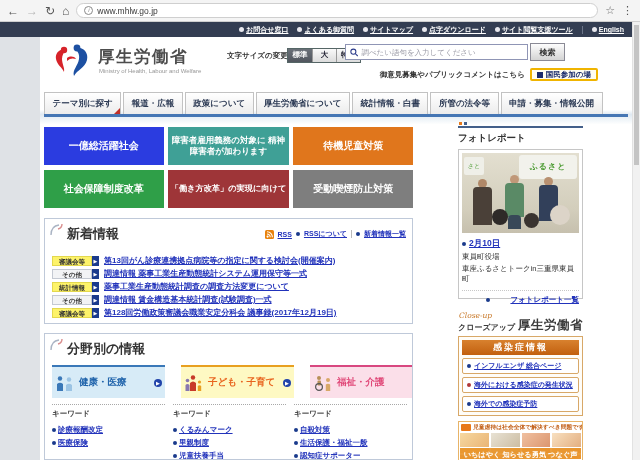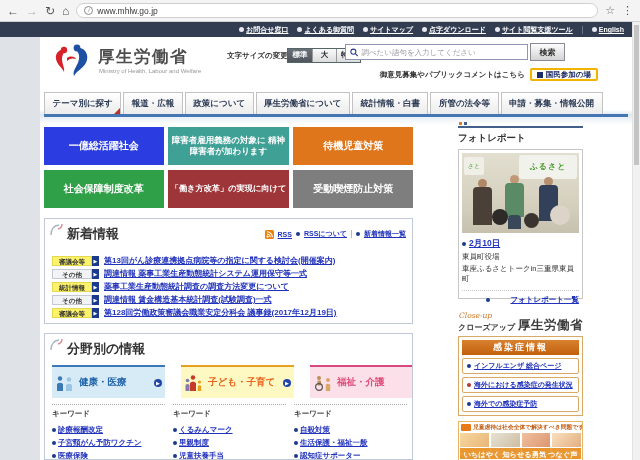--- a/index.html
+++ b/index.html
@@ -327,24 +327,20 @@
     </div>
     <div class="kwcols">
       <div class="kwcol">
         <div class="kwlabel">キーワード</div>
         <div class="kwrow">
             <span class="sbul"></span>
             <a>診療報酬改定</a>
           </div>
         <div class="kwrow">
             <span class="sbul"></span>
-            <a>子宮頸がん予防ワクチン</a>
-          </div>
-        <div class="kwrow">
-            <span class="sbul"></span>
             <a>医療保険</a>
           </div>
       </div>
       <div class="kwcol">
         <div class="kwlabel">キーワード</div>
         <div class="kwrow">
             <span class="sbul"></span>
             <a>くるみんマーク</a>
           </div>
         <div class="kwrow">

